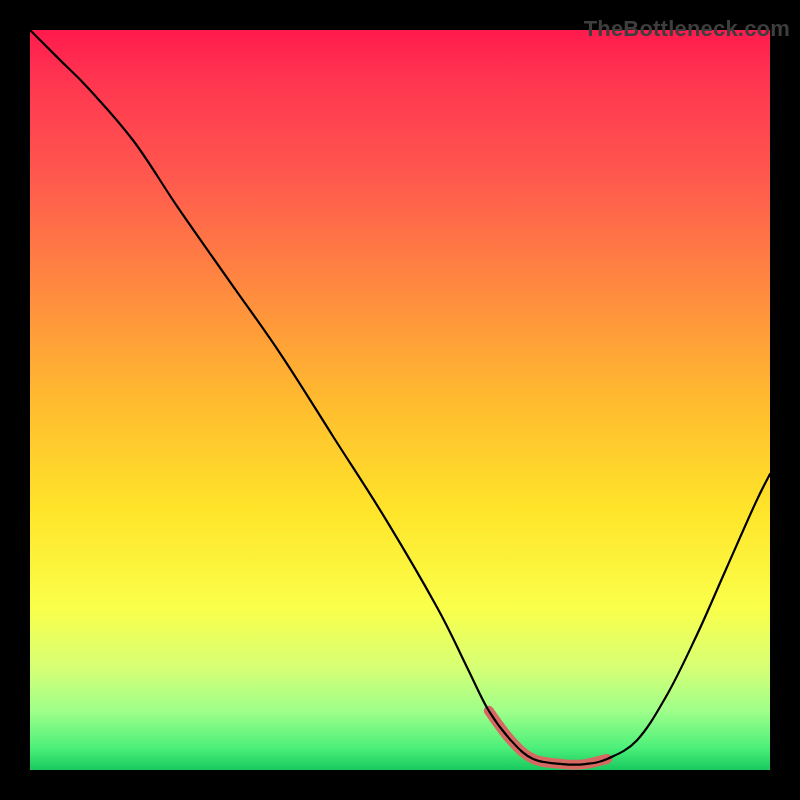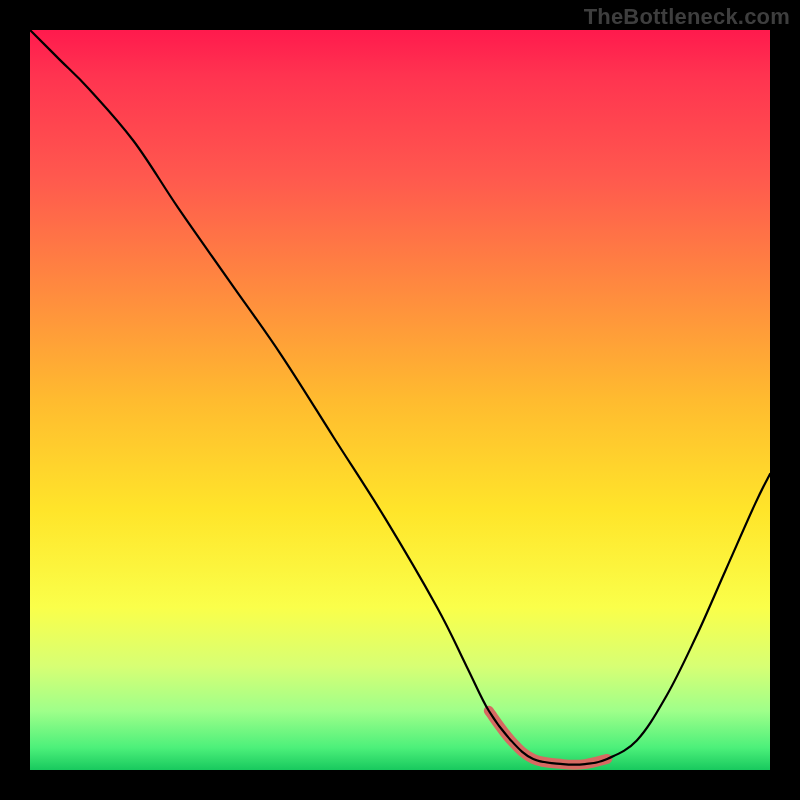--- a/index.html
+++ b/index.html
@@ -12,21 +12,21 @@
     font-family: Arial, Helvetica, sans-serif;
   }
   .frame {
     position: relative;
     width: 800px;
     height: 800px;
     background: #000;
   }
   .watermark {
     position: absolute;
-    top: 4px;
+    top: 16px;
     right: 10px;
     color: #3e3e3e;
     font-size: 22px;
     font-weight: 600;
     letter-spacing: 0.2px;
     z-index: 50;
   }
   .plot {
     position: absolute;
     left: 30px;

